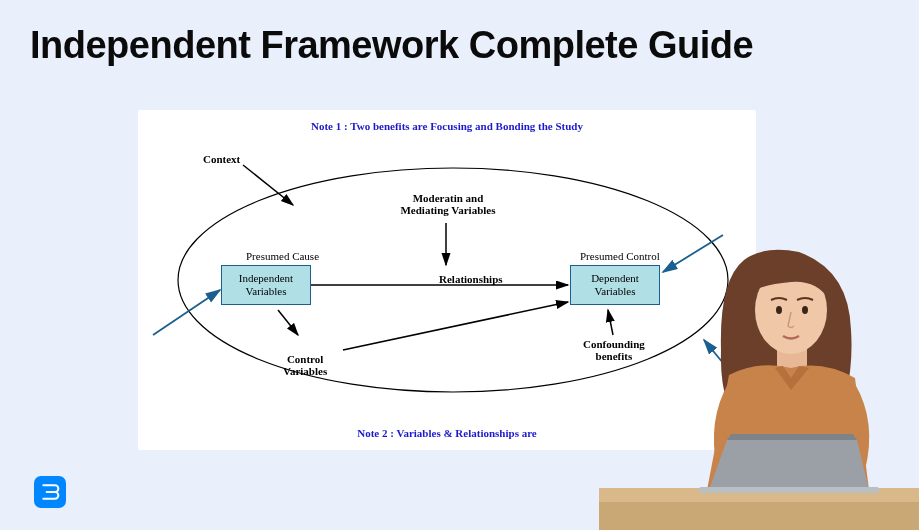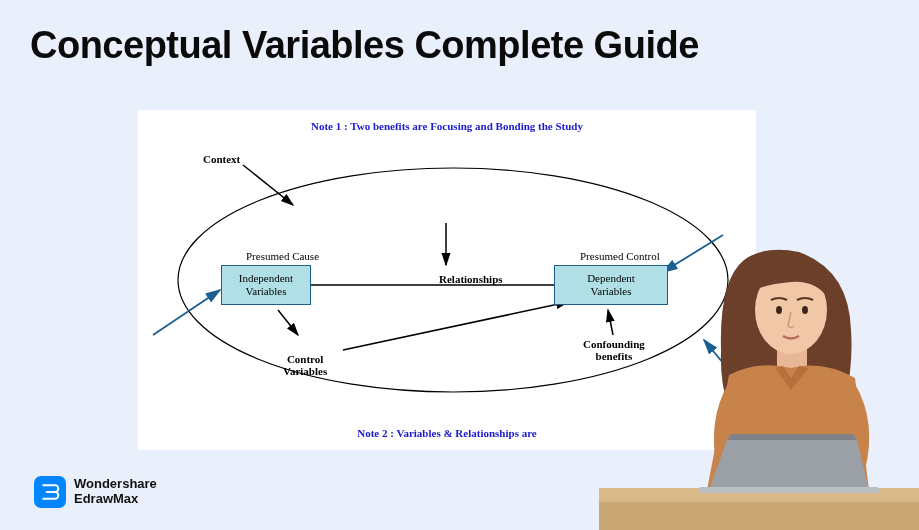--- a/index.html
+++ b/index.html
@@ -102,21 +102,21 @@
     position: absolute;
     right: 0;
     bottom: 0;
     width: 320px;
     height: 340px;
   }
 </style>
 </head>
 <body>
 
-<h1 class="title">Conceptual Variables Complete Guide</h1>
+<h1 class="title">Independent Framework Complete Guide</h1>
 
 <div class="diagram-card">
   <div class="note1">Note 1 : Two benefits are Focusing and Bonding the Study</div>
 
   <svg width="618" height="340" style="position:absolute;top:0;left:0;">
     <defs>
       <marker id="arrB" markerWidth="10" markerHeight="10" refX="8" refY="3" orient="auto">
         <path d="M0,0 L0,6 L9,3 z" fill="#000"></path>
       </marker>
       <marker id="arrBl" markerWidth="10" markerHeight="10" refX="8" refY="3" orient="auto">
@@ -139,49 +139,47 @@
     <line x1="475" y1="225" x2="470" y2="200" stroke="#000" stroke-width="1.5" marker-end="url(#arrB)"></line>
 
     <line x1="15" y1="225" x2="82" y2="180" stroke="#1a5f8f" stroke-width="1.8" marker-end="url(#arrBl)"></line>
 
     <line x1="585" y1="125" x2="525" y2="162" stroke="#1a5f8f" stroke-width="1.8" marker-end="url(#arrBl)"></line>
 
     <line x1="595" y1="265" x2="566" y2="230" stroke="#1a5f8f" stroke-width="1.8" marker-end="url(#arrBl)"></line>
   </svg>
 
   <div class="dlabel" style="top:43px;left:65px;">Context</div>
+  <div class="dlabel" style="top:82px;left:255px;width:110px;white-space:pre-line;">Moderatin and
+Mediating Variables</div>
   <div class="dlabel" style="top:140px;left:92px;font-weight:normal;margin-left:16px;">Presumed Cause</div>
   <div class="dlabel" style="top:140px;left:442px;font-weight:normal;">Presumed Control</div>
 
   <div class="box" style="top:155px;left:83px;width:90px;height:40px;white-space:pre-line;">Independent
 Variables</div>
-  <div class="box" style="top:155px;left:416px;width:114px;height:40px;white-space:pre-line;">Dependent
+  <div class="box" style="top:155px;left:432px;width:90px;height:40px;white-space:pre-line;">Dependent
 Variables</div>
 
   <div class="dlabel" style="top:163px;left:275px;margin-left:26px;">Relationships</div>
   <div class="dlabel" style="top:243px;left:145px;white-space:pre-line;">Control
 Variables</div>
   <div class="dlabel" style="top:228px;left:445px;white-space:pre-line;">Confounding
 benefits</div>
 
   <div class="note2">
     <span>Note 2 : Variables &amp; Relationships are</span><br>
   </div>
 </div>
 
 <div class="logo-wrap">
   <div class="logo-icon">
     <svg width="20" height="20" viewBox="0 0 24 24">
       <path d="M4 4 h14 a4 4 0 0 1 0 8 H8 M8 12 h10 a4 4 0 0 1 0 8 H4" fill="none" stroke="#fff" stroke-width="2.4" stroke-linecap="round"></path>
     </svg>
   </div>
-  <div class="logo-text">
-    <span>Wondershare</span>
-    <span>EdrawMax</span>
-  </div>
 </div>
 
 <svg class="person" viewBox="0 0 320 340">
 
   <rect x="0" y="298" width="320" height="14" fill="#d9b88a"></rect>
   <rect x="0" y="312" width="320" height="28" fill="#c9a876"></rect>
 
   <path d="M145 70 Q120 90 122 160 Q120 220 150 250 L230 250 Q256 200 252 140 Q250 80 200 62 Q165 55 145 70 Z" fill="#6b3f2a"></path>
 
   <rect x="178" y="155" width="30" height="30" fill="#e8b896"></rect>

